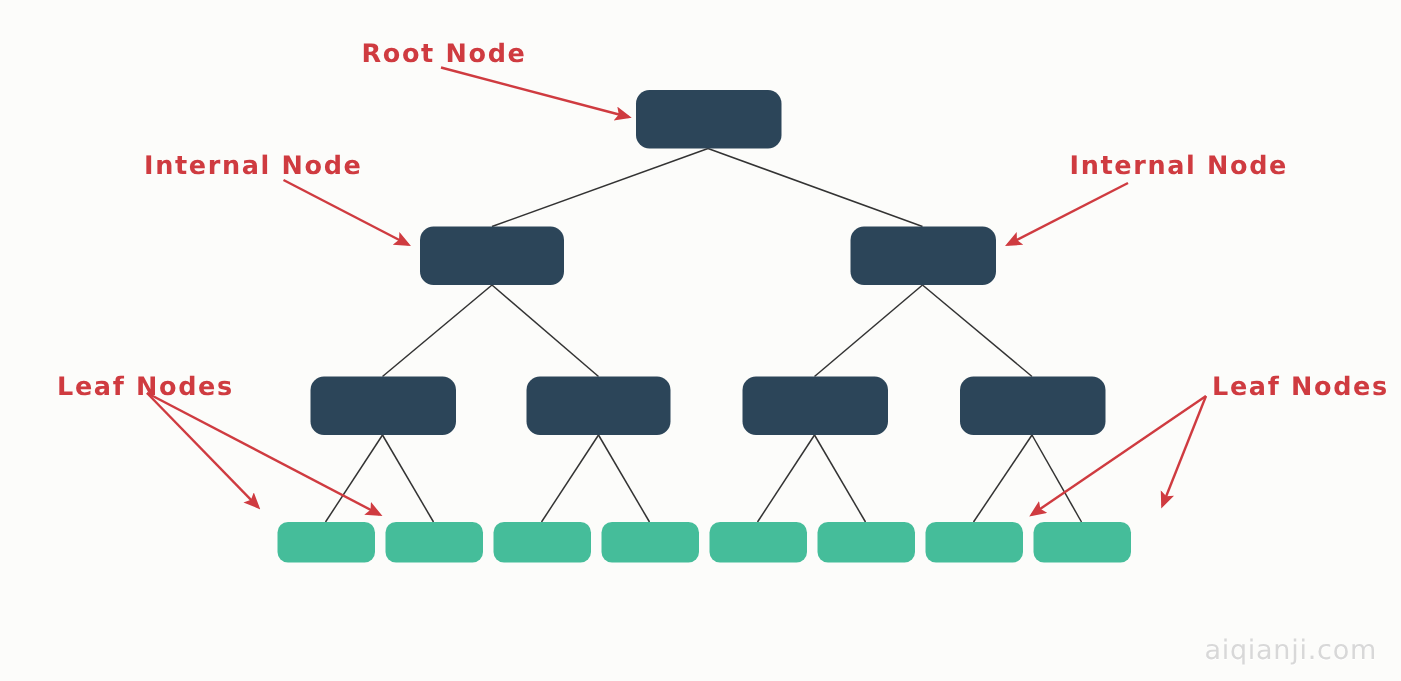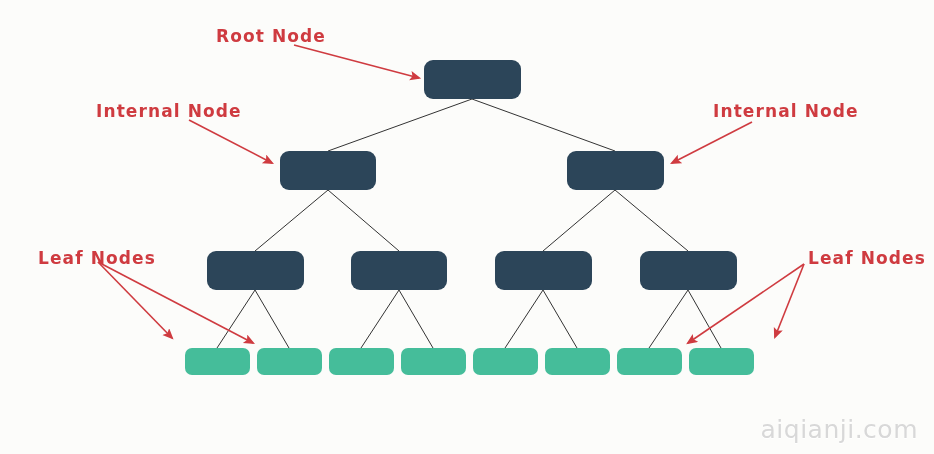--- a/index.html
+++ b/index.html
@@ -44,21 +44,21 @@
     letter-spacing: 1.1px;
     white-space: nowrap;
     line-height: 1;
   }
   .watermark {
     position: absolute;
     right: 16px;
     bottom: 10px;
     color: #d8d8d8;
     font-family: "DejaVu Sans", sans-serif;
-    font-size: 25px;
+    font-size: 18px;
     letter-spacing: 0.5px;
     white-space: nowrap;
     text-shadow: 0 1px 0 #ffffff;
   }
 </style>
 </head>
 <body>
 
 <div id="stage">
 
@@ -105,20 +105,20 @@
     </defs>
   <line x1="294" y1="45" x2="419" y2="78" stroke="#cf3b40" stroke-width="1.6" marker-end="url(#ahead)"></line>
       <line x1="189" y1="120" x2="272" y2="163" stroke="#cf3b40" stroke-width="1.6" marker-end="url(#ahead)"></line>
       <line x1="752" y1="122" x2="672" y2="163" stroke="#cf3b40" stroke-width="1.6" marker-end="url(#ahead)"></line>
       <line x1="98" y1="262" x2="172" y2="338" stroke="#cf3b40" stroke-width="1.6" marker-end="url(#ahead)"></line>
       <line x1="98" y1="262" x2="253" y2="343" stroke="#cf3b40" stroke-width="1.6" marker-end="url(#ahead)"></line>
       <line x1="804" y1="264" x2="775" y2="337" stroke="#cf3b40" stroke-width="1.6" marker-end="url(#ahead)"></line>
       <line x1="804" y1="264" x2="688" y2="343" stroke="#cf3b40" stroke-width="1.6" marker-end="url(#ahead)"></line>
     </svg>
 
-  <div class="label" id="label-root" style="left: 216px; top: 28px;">Root Node</div>
+  <div class="label" id="label-root" style="left: 241px; top: 28px;">Root Node</div>
   <div class="label" id="label-internal-left" style="left: 96px; top: 103px;">Internal Node</div>
   <div class="label" id="label-internal-right" style="left: 713px; top: 103px;">Internal Node</div>
   <div class="label" id="label-leaf-left" style="left: 38px; top: 250px;">Leaf Nodes</div>
   <div class="label" id="label-leaf-right" style="left: 808px; top: 250px;">Leaf Nodes</div>
 
   <div class="watermark">aiqianji.com</div>
 </div>
 
 </body></html>

